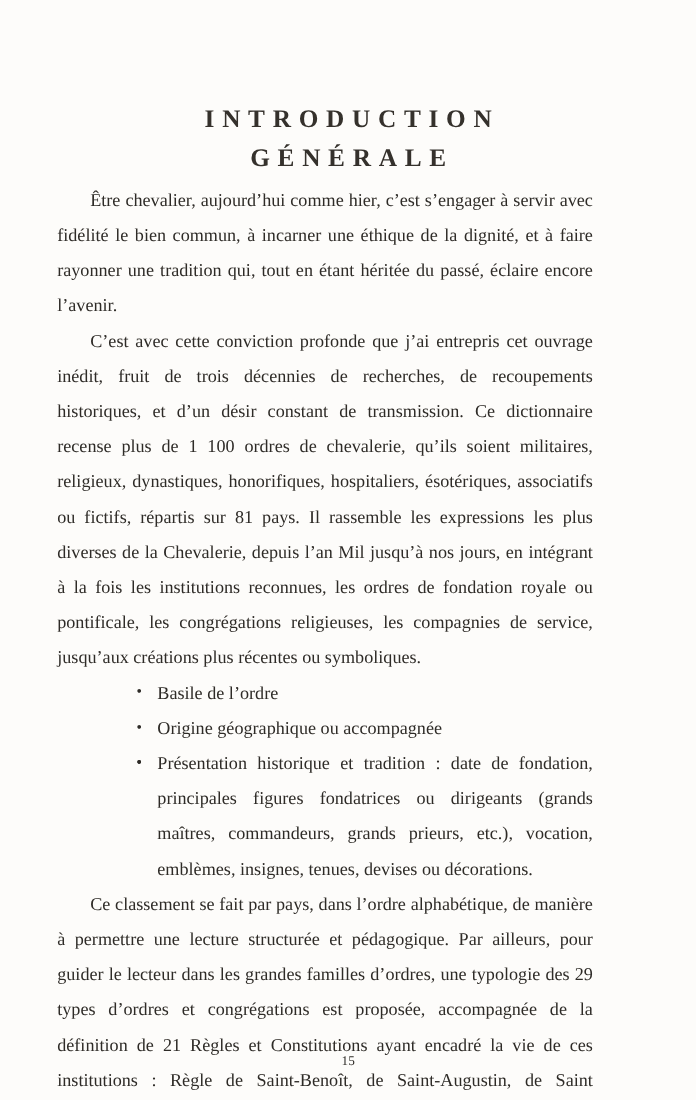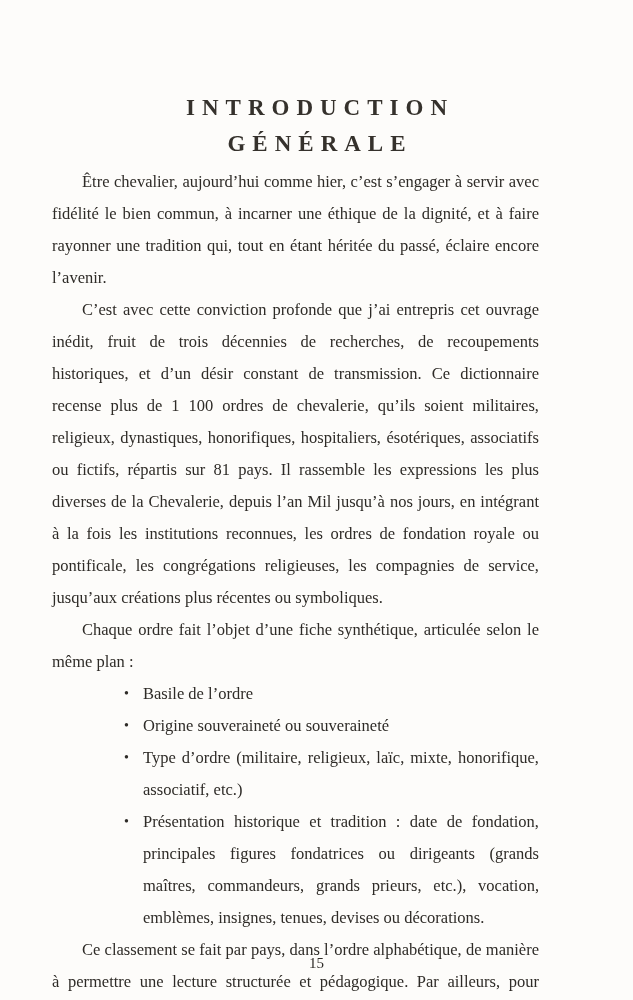--- a/index.html
+++ b/index.html
@@ -61,54 +61,52 @@
     left: 2px;
     top: 0;
     font-size: 14px;
   }
   .page-number {
     position: absolute;
     bottom: 28px;
     left: 0;
     width: 100%;
     text-align: center;
-    font-size: 15px;
+    font-size: 12px;
     color: #2e2b27;
   }
 </style>
 </head>
 <body>
 
 <div class="page">
 
   <h1 class="title">
     <span class="title-line">INTRODUCTION</span>
     <span class="title-line">GÉNÉRALE</span>
   </h1>
 
   <div class="content">
 
     <p>Être chevalier, aujourd’hui comme hier, c’est s’engager à servir avec fidélité le bien commun, à incarner une éthique de la dignité, et à faire rayonner une tradition qui, tout en étant héritée du passé, éclaire encore l’avenir.</p>
 
     <p>C’est avec cette conviction profonde que j’ai entrepris cet ouvrage inédit, fruit de trois décennies de recherches, de recoupements historiques, et d’un désir constant de transmission. Ce dictionnaire recense plus de 1 100 ordres de chevalerie, qu’ils soient militaires, religieux, dynastiques, honorifiques, hospitaliers, ésotériques, associatifs ou fictifs, répartis sur 81 pays. Il rassemble les expressions les plus diverses de la Chevalerie, depuis l’an Mil jusqu’à nos jours, en intégrant à la fois les institutions reconnues, les ordres de fondation royale ou pontificale, les congrégations religieuses, les compagnies de service, jusqu’aux créations plus récentes ou symboliques.</p>
 
-    <p>Chaque ordre fait l’objet d’une fiche synthétique, articulée selon le même plan :</p>
 
     <ul class="bullet-list">
       <li>
         <span class="bullet-glyph">•</span>
         <span>Basile de l’ordre</span>
       </li>
       <li>
         <span class="bullet-glyph">•</span>
-        <span>Origine souveraineté ou souveraineté</span>
+        <span>Origine géographique ou accompagnée</span>
       </li>
       <li>
         <span class="bullet-glyph">•</span>
-        <span>Type d’ordre (militaire, religieux, laïc, mixte, honorifique, associatif, etc.)</span>
       </li>
       <li>
         <span class="bullet-glyph">•</span>
         <span>Présentation historique et tradition : date de fondation, principales figures fondatrices ou dirigeants (grands maîtres, commandeurs, grands prieurs, etc.), vocation, emblèmes, insignes, tenues, devises ou décorations.</span>
       </li>
     </ul>
 
     <p>Ce classement se fait par pays, dans l’ordre alphabétique, de manière à permettre une lecture structurée et pédagogique. Par ailleurs, pour guider le lecteur dans les grandes familles d’ordres, une typologie des 29 types d’ordres et congrégations est proposée, accompagnée de la définition de 21 Règles et Constitutions ayant encadré la vie de ces institutions : Règle de Saint-Benoît, de Saint-Augustin, de Saint Dominique, de Saint Basile, Règle des Templiers, des Hospitaliers de Saint-Jean et de Saint-Lazare, etc.</p>
 
   </div>

